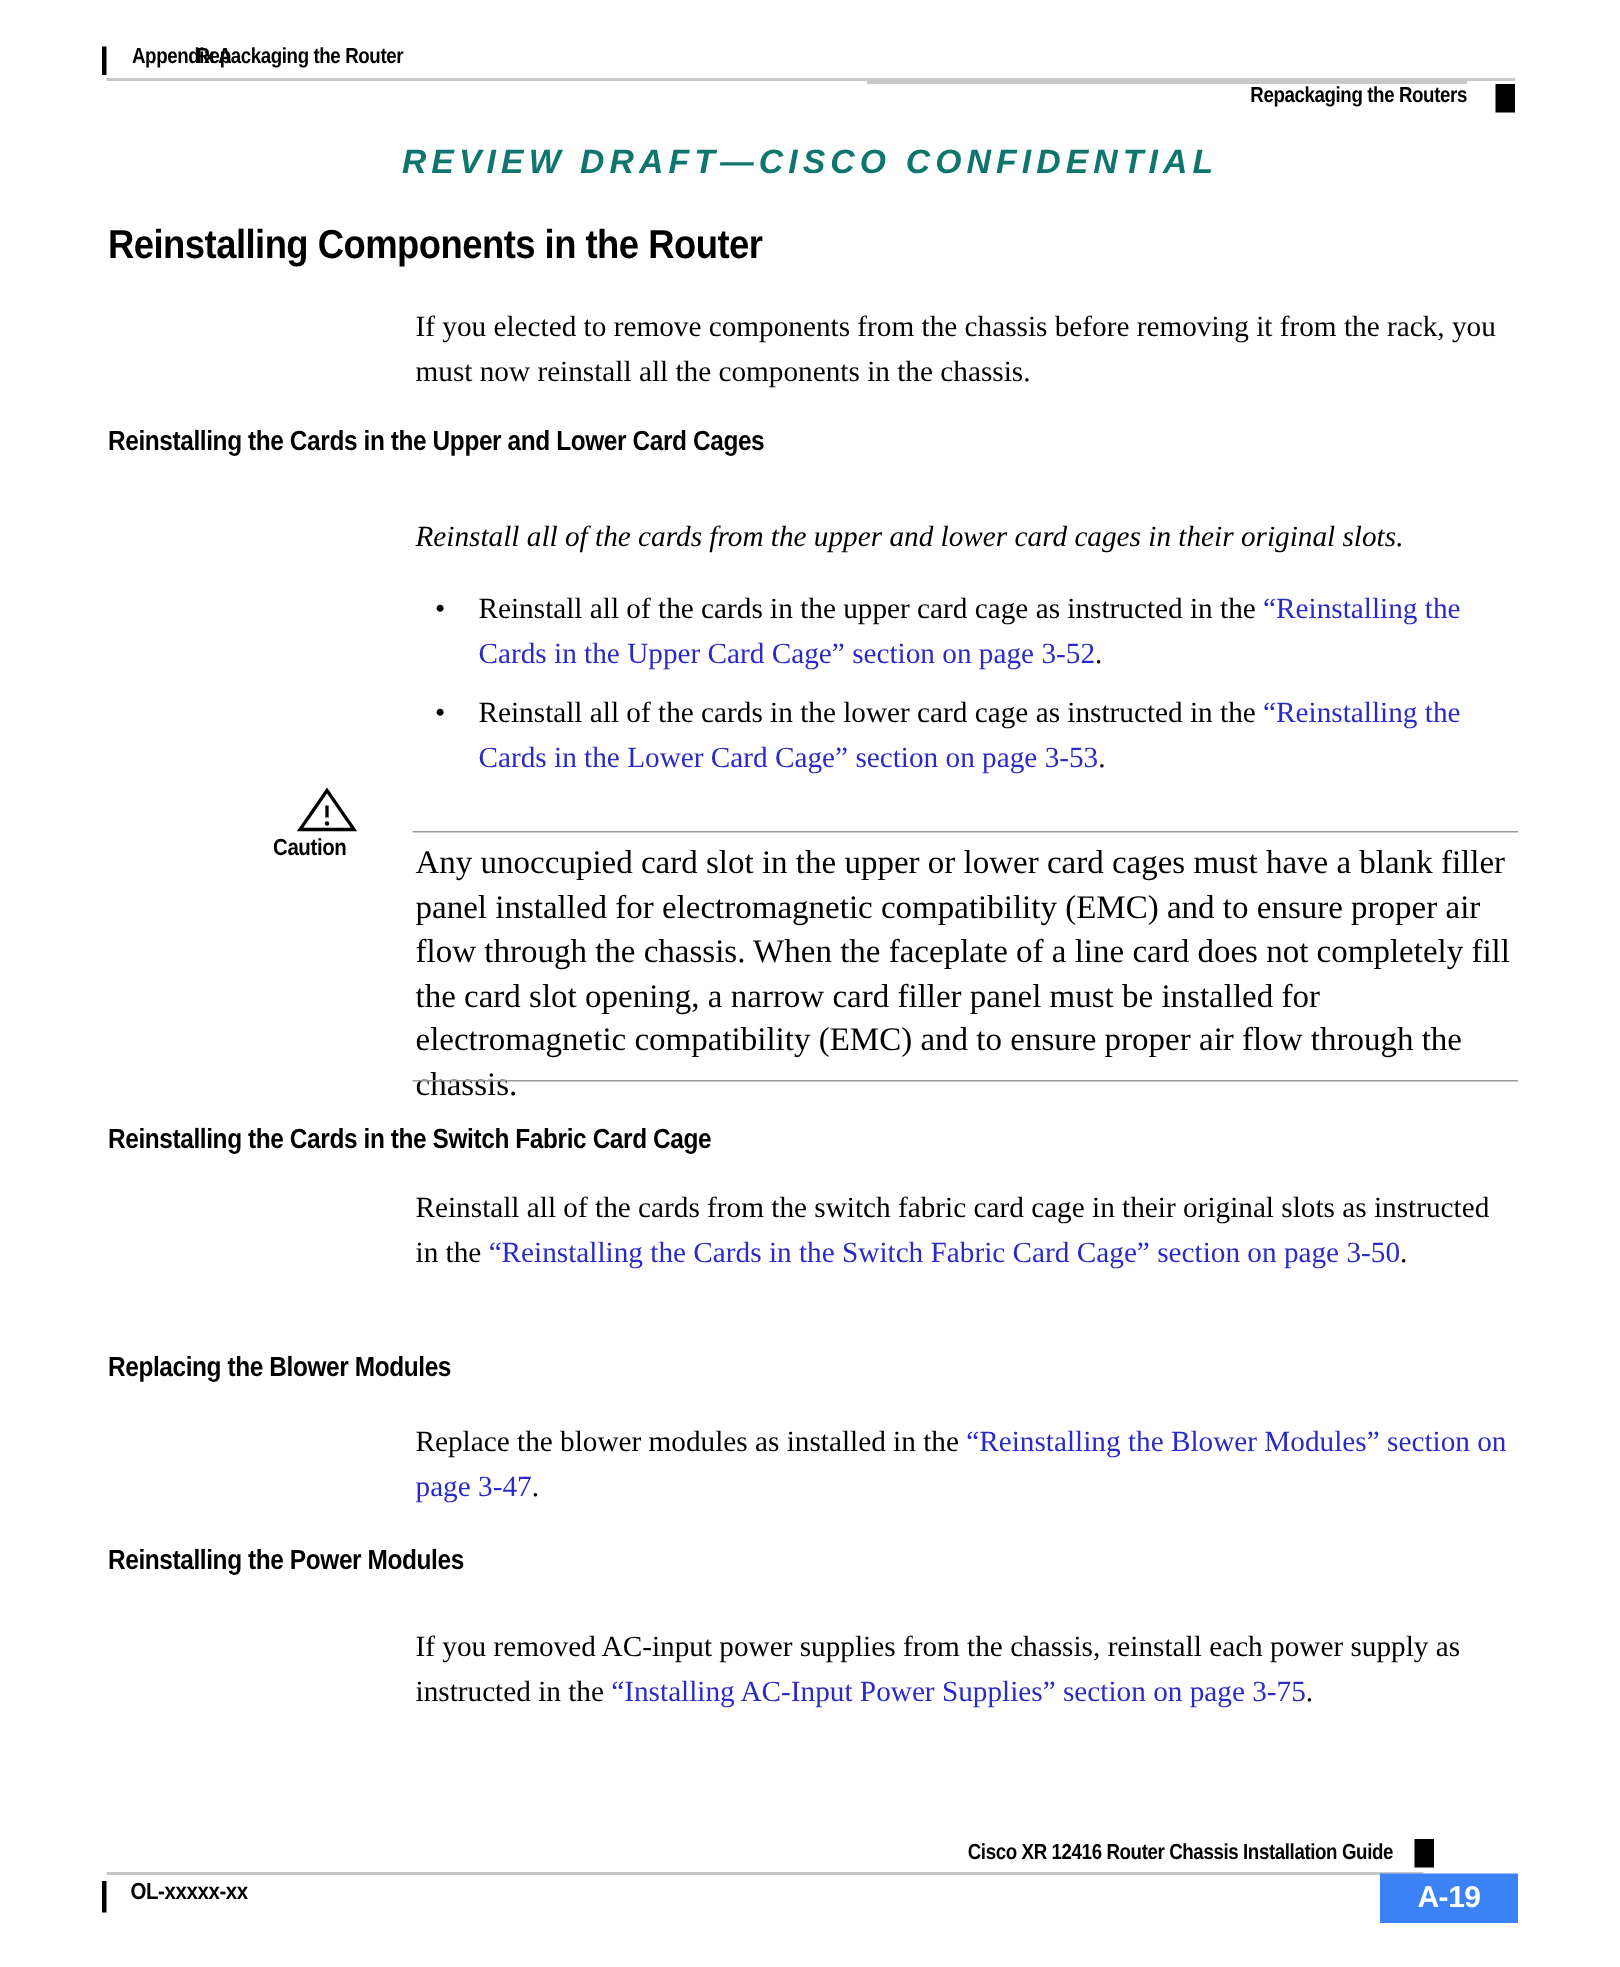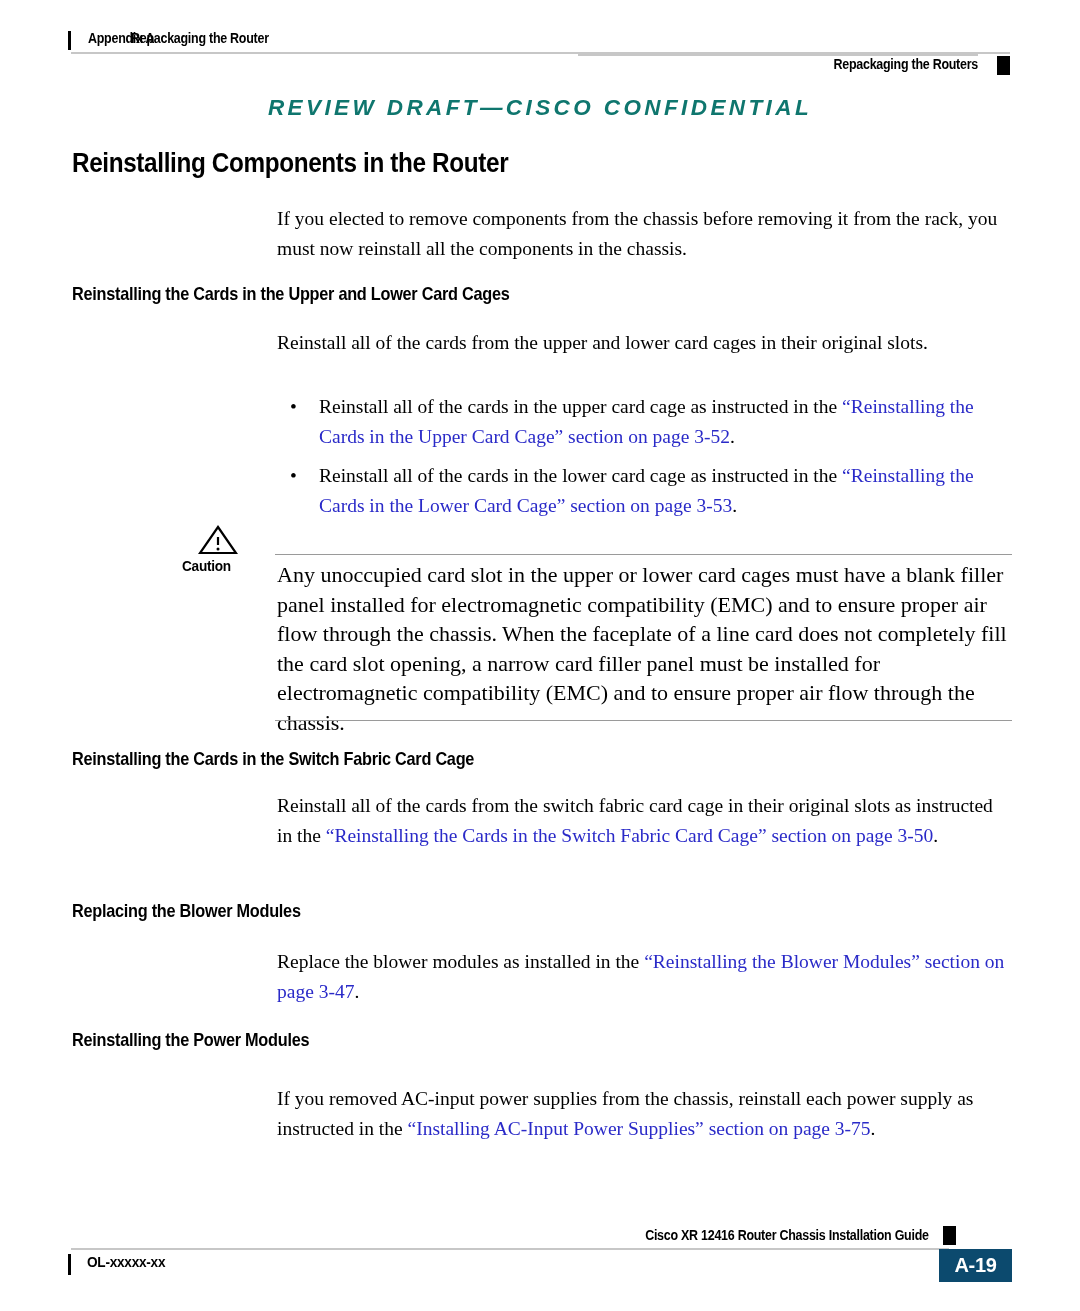--- a/index.html
+++ b/index.html
@@ -322,23 +322,23 @@
     font-size: 15.5px;
     letter-spacing: -0.3px;
     transform: scaleX(0.88);
     transform-origin: left center;
     white-space: nowrap;
   }
   .ftr-pagebox {
     position: absolute;
     right: 0px;
     top: -2px;
-    background: #0c4a6e;
+    background: #3b82f6;
     color: #ffffff;
-    width: 73px;
+    width: 92px;
     height: 33px;
     display: flex;
     align-items: center;
     justify-content: center;
     font-family: "Liberation Sans", sans-serif;
     font-weight: bold;
     font-size: 20px;
     letter-spacing: -0.3px;
   }
 </style>
@@ -364,21 +364,21 @@
   <div class="draft-banner">REVIEW DRAFT—CISCO CONFIDENTIAL</div>
 
   <div class="content">
 
     <h1 class="sect-title">Reinstalling Components in the Router</h1>
 
     <p class="body" style="top:204px;">If you elected to remove components from the chassis before removing it from the rack, you must now reinstall all the components in the chassis.</p>
 
     <h2 class="sub-title" style="top:283px;">Reinstalling the Cards in the Upper and Lower Card Cages</h2>
 
-    <p class="body" style="top:328px;">Reinstall all of the cards from the upper and lower card cages in their original slots.</p>
+    <p class="body" style="top:344px;font-style:italic;">Reinstall all of the cards from the upper and lower card cages in their original slots.</p>
 
     <ul class="bullets" style="top:392px;">
       <li>
         <span class="dot">•</span><span>Reinstall all of the cards in the upper card cage as instructed in the </span><span class="xref">“Reinstalling the Cards in the Upper Card Cage” section on page 3-52</span><span>.</span>
       </li>
       <li>
         <span class="dot">•</span><span>Reinstall all of the cards in the lower card cage as instructed in the </span><span class="xref">“Reinstalling the Cards in the Lower Card Cage” section on page 3-53</span><span>.</span>
       </li>
     </ul>
 

